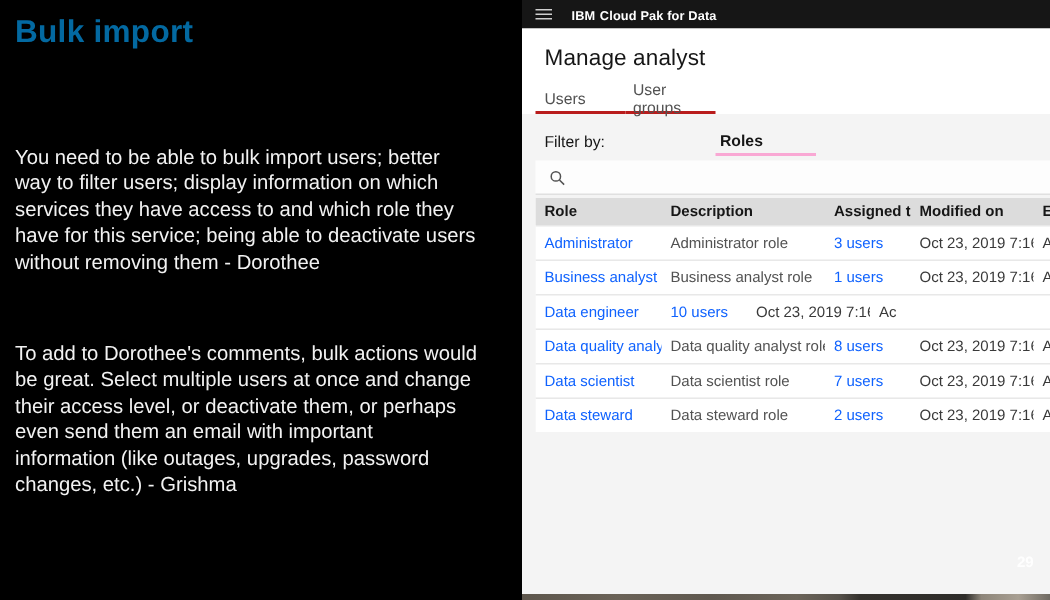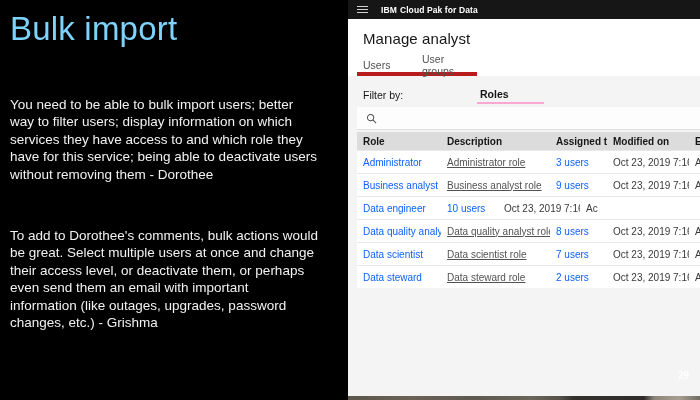--- a/index.html
+++ b/index.html
@@ -2,40 +2,40 @@
 <html><head>
 <meta charset="utf-8">
 <style>
   * { margin:0; padding:0; box-sizing:border-box; }
   html,body { width:700px; height:400px; overflow:hidden; background:#000;
     font-family:"Liberation Sans", sans-serif; }
   .stage { position:relative; width:700px; height:400px; }
 
   
   .left-panel { position:absolute; left:0; top:0; width:348px; height:400px; background:#000; }
-  .slide-title { position:absolute; left:10px; top:10px; color:#7dd3fc; font-size:33px; font-weight:400; letter-spacing:.2px; }
+  .slide-title { position:absolute; left:10px; top:10px; color:#0369a1; font-size:21px; font-weight:700; letter-spacing:.2px; }
   .slide-para { position:absolute; left:10px; width:334px; color:#f2f2f2; font-size:13.5px; line-height:17.4px; white-space:pre-line; font-weight:400; }
   .para1 { top:96px; }
   .para2 { top:227px; }
 
   
   .right-panel { position:absolute; left:348px; top:0; width:352px; height:400px; background:#f4f4f4; }
 
   .topbar { position:absolute; left:0; top:0; width:352px; height:19px; background:#161616; display:flex; align-items:center; }
   .hamburger { width:11px; height:8px; margin-left:9px; display:flex; flex-direction:column; justify-content:space-between; cursor:pointer; }
   .hamburger span { display:block; height:1.4px; background:#cfcfcf; }
   .brand { margin-left:13px; font-size:8.5px; color:#fff; letter-spacing:.1px; white-space:nowrap; }
   .brand .ibm { font-weight:700; }
   .brand .rest { font-weight:600; margin-left:3px; }
 
   .page-header { position:absolute; left:0; top:19px; width:352px; height:39px; background:#fff; }
   .page-title { position:absolute; left:15px; top:11px; font-size:15px; font-weight:500; color:#161616; letter-spacing:.1px; }
 
   .tabs { position:absolute; left:0; top:58px; width:352px; height:18px; background:#fff; display:flex; padding-left:9px; }
-  .tab { height:18px; display:flex; align-items:center; padding-left:6px; font-size:10.5px; color:#525252; border-bottom:4px solid #b91c1c; cursor:pointer; }
+  .tab { height:18px; display:flex; align-items:center; padding-left:6px; font-size:10.5px; color:#525252; border-bottom:2px solid #b91c1c; cursor:pointer; }
   .tab-users { width:60px; }
   .tab-groups { width:60px; padding-left:5px; }
   .tab-roles { width:67px; padding-left:3px; color:#161616; font-weight:700; border-bottom:2px solid #f9a8d4;margin-top:28px; }
   .tabs-rest { flex:1; border-bottom:none; }
 
   .filter-row { position:absolute; left:15px; top:89px; display:flex; align-items:center; font-size:10.5px; color:#161616; }
   .filter-label { color:#161616; }
   .filter-dropdown { display:flex; align-items:center; margin-left:13px; cursor:pointer; }
   .filter-value { color:#161616; font-weight:500; }
   .chevron { margin-left:7px; width:8px; height:8px; display:inline-block; }
@@ -50,21 +50,21 @@
   .t-head .cell { font-weight:700; color:#161616; }
   .t-body-row { background:#fff; height:23px; border-top:1px solid #e8e8e8; }
   .t-body-row:first-of-type { border-top:none; }
   .cell { font-size:10px; color:#393939; display:flex; align-items:center; padding-left:6px; overflow:hidden; white-space:nowrap; flex:none; }
   .c-role { width:84px; }
   .c-desc { width:109px;text-align:right; }
   .c-assigned { width:57px; }
   .c-modified { width:82px; }
   .c-enabled { width:60px; }
   .link { color:#0f62fe; cursor:pointer; }
-  .t-body-row .c-desc { color:#525252;text-decoration:underline; }
+  .t-body-row .c-desc { color:#525252; }
 
   .slide-number { position:absolute; left:330px; top:370px; font-size:10px; font-weight:700; color:#ffffff; opacity:.95; }
 
   .film-strip { position:absolute; left:0; top:396px; width:352px; height:4px;
     background:linear-gradient(90deg,#5d564c 0%,#6a6257 18%,#5f584f 36%,#6b6459 52%,#57524b 60%,#34312d 64%,#2e2c29 84%,#8d8579 87%,#a89f92 94%,#6f6a62 100%); }
 </style>
 </head>
 <body>
 
 <div class="stage">
@@ -132,21 +132,21 @@
       <div class="t-row t-body-row">
         <span class="cell c-role link">Administrator</span>
         <span class="cell c-desc">Administrator role</span>
         <span class="cell c-assigned link">3 users</span>
         <span class="cell c-modified">Oct 23, 2019 7:16 PM</span>
         <span class="cell c-enabled">Ac</span>
       </div>
       <div class="t-row t-body-row">
         <span class="cell c-role link">Business analyst</span>
         <span class="cell c-desc">Business analyst role</span>
-        <span class="cell c-assigned link">9 users</span>
+        <span class="cell c-assigned link">1 users</span>
         <span class="cell c-modified">Oct 23, 2019 7:16 PM</span>
         <span class="cell c-enabled">Ac</span>
       </div>
       <div class="t-row t-body-row">
         <span class="cell c-role link">Data engineer</span>
         <span class="cell c-assigned link">10 users</span>
         <span class="cell c-modified">Oct 23, 2019 7:16 PM</span>
         <span class="cell c-enabled">Ac</span>
       </div>
       <div class="t-row t-body-row">

